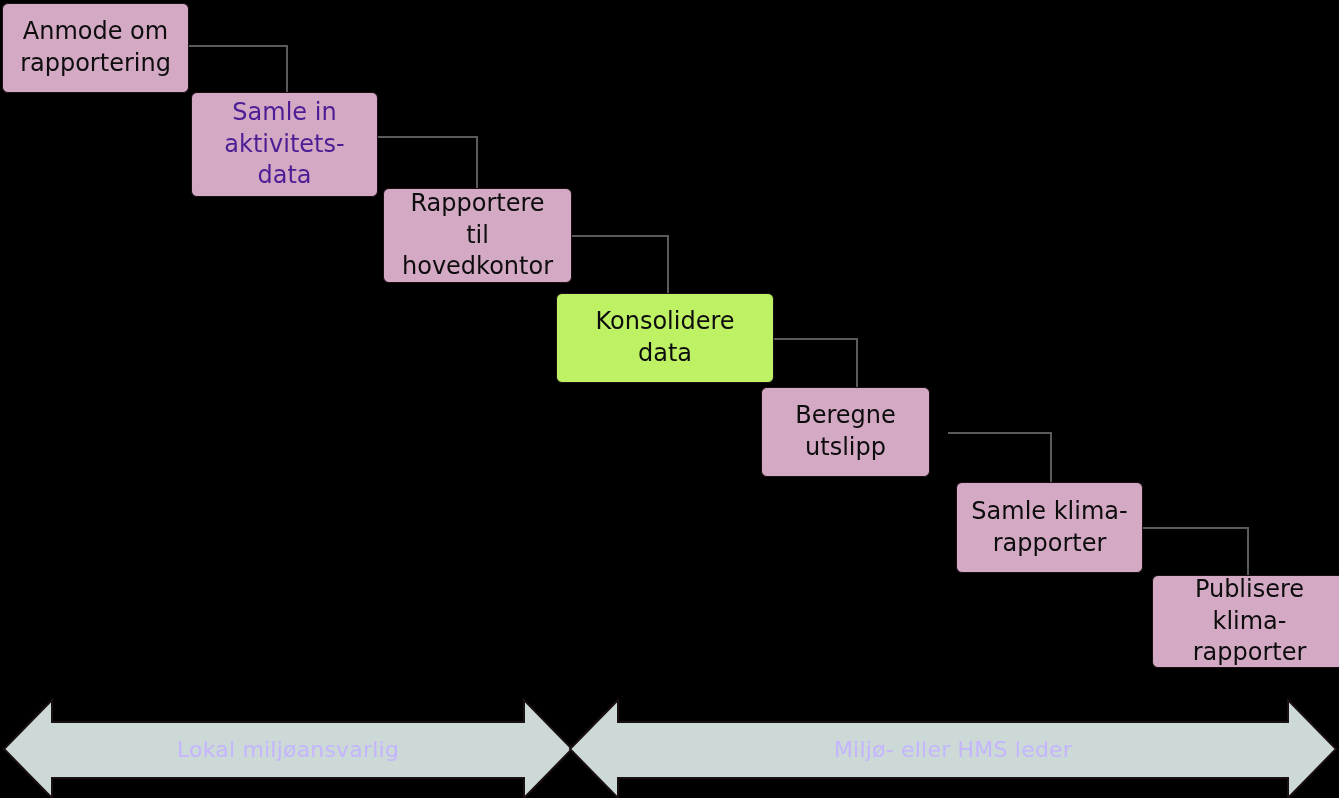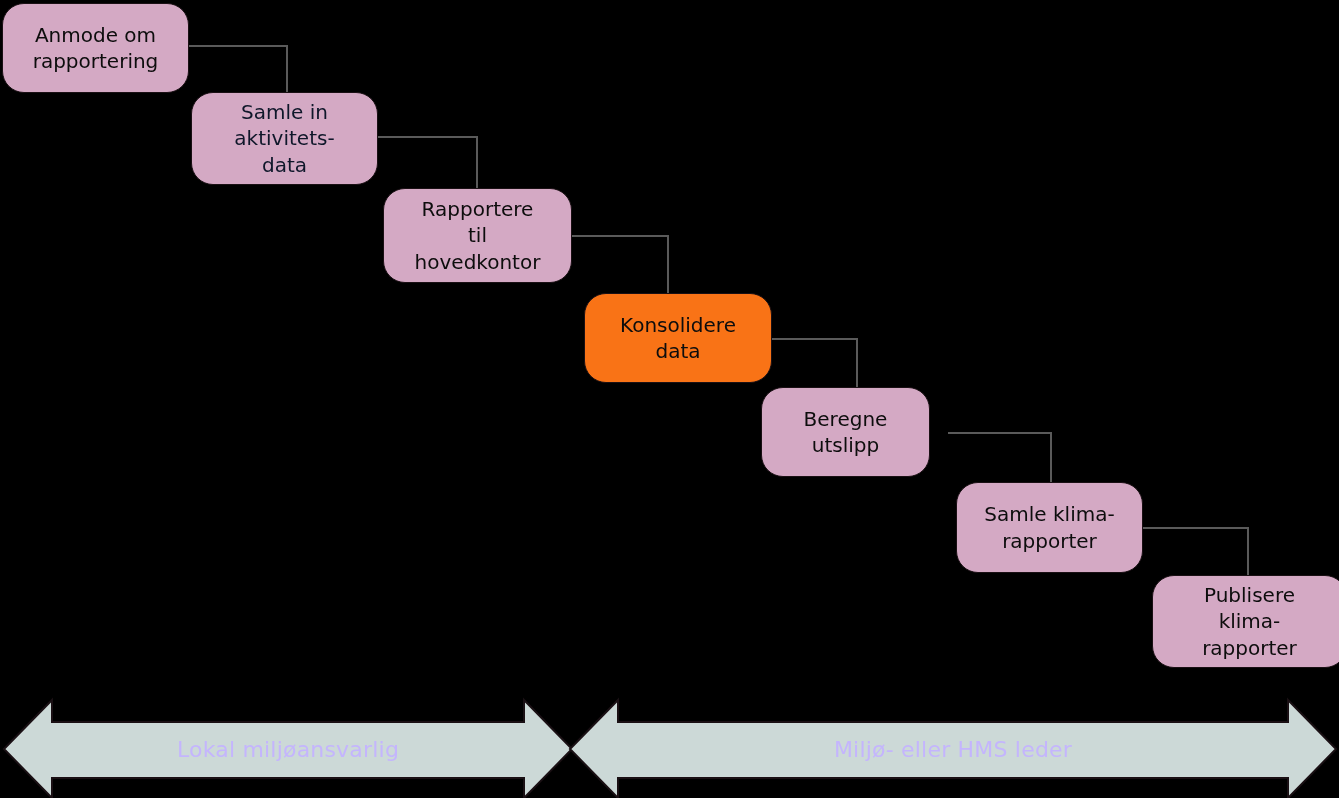--- a/index.html
+++ b/index.html
@@ -16,27 +16,27 @@
     overflow: hidden;
     font-family: "DejaVu Sans", sans-serif;
   }
 
   
   .step {
     position: absolute;
     box-sizing: border-box;
     background: #d4a9c4;
     border: 1.5px solid #1a1014;
-    border-radius: 22px;
+    border-radius: 6px;
     display: flex;
     align-items: center;
     justify-content: center;
     text-align: center;
     color: #0d0d0d;
-    font-size: 20px;
+    font-size: 24px;
     line-height: 1.32;
     padding: 2px 8px;
     white-space: pre-line;
     z-index: 3;
   }
 
   
   .conn-h, .conn-v {
     position: absolute;
     background: #5a5a5a;
@@ -81,27 +81,27 @@
     <div class="conn-h" style="left: 572px; top: 235px; width: 95px; background: rgb(90, 90, 90);"></div>
     <div class="conn-v" style="left: 667px; top: 235px; height: 58px; background: rgb(90, 90, 90);"></div>
     <div class="conn-h" style="left: 760px; top: 338px; width: 96px; background: rgb(90, 90, 90);"></div>
     <div class="conn-v" style="left: 856px; top: 338px; height: 49px; background: rgb(90, 90, 90);"></div>
     <div class="conn-h" style="left: 948px; top: 432px; width: 102px; background: rgb(90, 90, 90);"></div>
     <div class="conn-v" style="left: 1050px; top: 432px; height: 50px; background: rgb(90, 90, 90);"></div>
     <div class="conn-h" style="left: 1143px; top: 527px; width: 104px; background: rgb(90, 90, 90);"></div>
     <div class="conn-v" style="left: 1247px; top: 527px; height: 48px; background: rgb(90, 90, 90);"></div>
     <div class="step" style="left: 2px; top: 3px; width: 187px; height: 90px; background: rgb(212, 169, 196); border-color: rgb(26, 16, 20); color: rgb(13, 13, 13);">Anmode om
 rapportering</div>
-    <div class="step" style="left: 191px; top: 92px; width: 187px; height: 93px; background: rgb(212, 169, 196); border-color: rgb(26, 16, 20); color: #0f172a;">Samle in
+    <div class="step" style="left: 191px; top: 92px; width: 187px; height: 105px; background: rgb(212, 169, 196); border-color: rgb(26, 16, 20); color: #4c1d95;">Samle in
 aktivitets-
 data</div>
     <div class="step" style="left: 383px; top: 188px; width: 189px; height: 95px; background: rgb(212, 169, 196); border-color: rgb(26, 16, 20); color: rgb(13, 13, 13);">Rapportere
 til
 hovedkontor</div>
-    <div class="step" style="left: 584px; top: 293px; width: 188px; height: 90px; background: #f97316; border-color: rgb(26, 16, 20); color: rgb(13, 13, 13);">Konsolidere
+    <div class="step" style="left: 556px; top: 293px; width: 218px; height: 90px; background: #bef264; border-color: rgb(26, 16, 20); color: rgb(13, 13, 13);">Konsolidere
 data</div>
     <div class="step" style="left: 761px; top: 387px; width: 169px; height: 90px; background: rgb(212, 169, 196); border-color: rgb(26, 16, 20); color: rgb(13, 13, 13);">Beregne
 utslipp</div>
     <div class="step" style="left: 956px; top: 482px; width: 187px; height: 91px; background: rgb(212, 169, 196); border-color: rgb(26, 16, 20); color: rgb(13, 13, 13);">Samle klima-
 rapporter</div>
     <div class="step" style="left: 1152px; top: 575px; width: 195px; height: 93px; background: rgb(212, 169, 196); border-color: rgb(26, 16, 20); color: rgb(13, 13, 13);">Publisere
 klima-
 rapporter</div>
     <div class="lane" style="left: 4px; top: 700px; width: 568px; height: 98px;">
       <svg width="568" height="98" viewBox="0 0 568 98">

